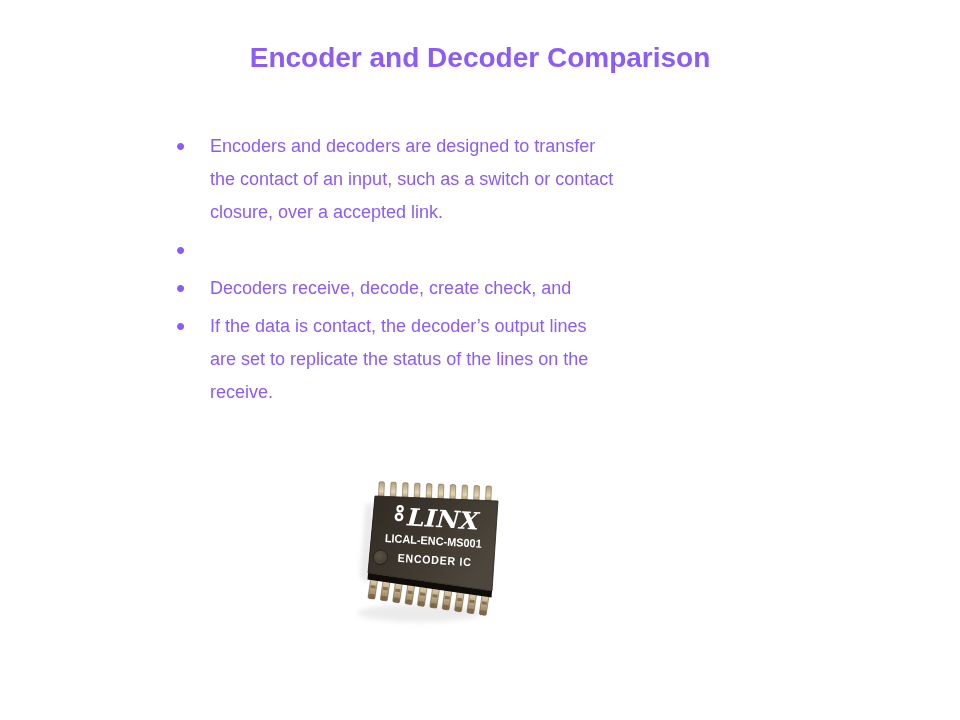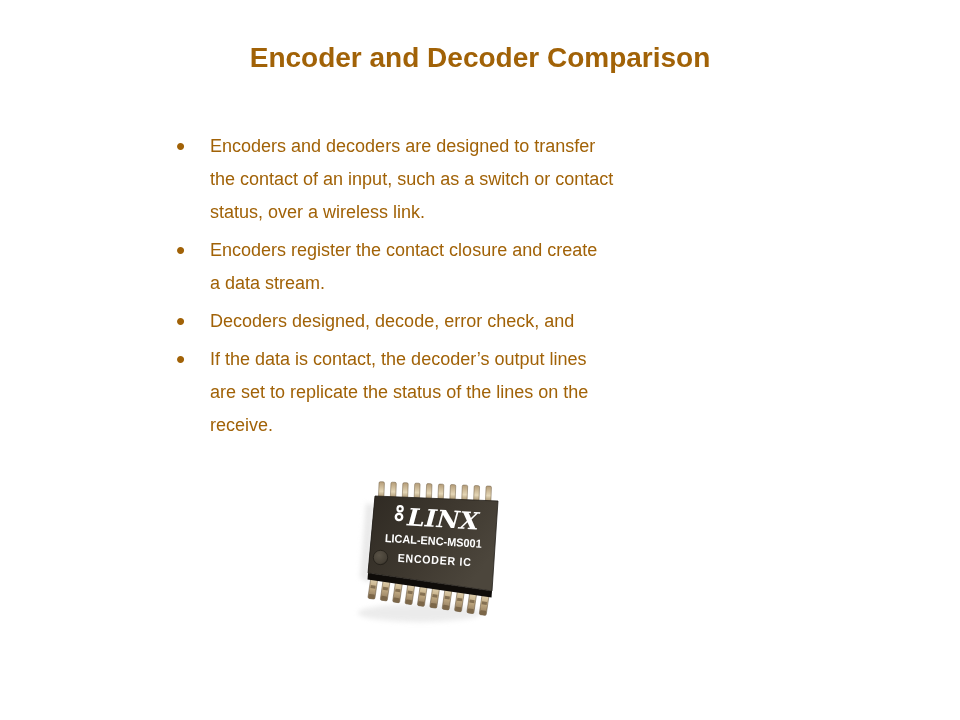--- a/index.html
+++ b/index.html
@@ -3,21 +3,21 @@
 <meta charset="utf-8">
 <style>
   html, body { margin: 0; padding: 0; background: #ffffff; }
   .slide {
     position: relative;
     width: 960px;
     height: 720px;
     background: #ffffff;
     overflow: hidden;
     font-family: "Liberation Sans", sans-serif;
-    color: #a16207;
+    color: #8b5cf6;
   }
   .title {
     position: absolute;
     top: 40px;
     left: 0;
     width: 960px;
     text-align: center;
     font-size: 28px;
     line-height: 36px;
     font-weight: bold;
@@ -62,36 +62,32 @@
 
   <div class="title">Encoder and Decoder Comparison</div>
 
   <div class="bullets">
 
     <div class="bullet-item">
       <span class="dot">•</span>
       <div class="lines">
         <div class="line">Encoders and decoders are designed to transfer</div>
         <div class="line">the contact of an input, such as a switch or contact</div>
-        <div class="line">status, over a wireless link.</div>
+        <div class="line">closure, over a accepted link.</div>
       </div>
     </div>
 
     <div class="bullet-item">
       <span class="dot">•</span>
-      <div class="lines">
-        <div class="line">Encoders register the contact closure and create</div>
-        <div class="line">a data stream.</div>
-      </div>
     </div>
 
     <div class="bullet-item">
       <span class="dot">•</span>
       <div class="lines">
-        <div class="line">Decoders designed, decode, error check, and</div>
+        <div class="line">Decoders receive, decode, create check, and</div>
       </div>
     </div>
 
     <div class="bullet-item">
       <span class="dot">•</span>
       <div class="lines">
         <div class="line">If the data is contact, the decoder’s output lines</div>
         <div class="line">are set to replicate the status of the lines on the</div>
         <div class="line">receive.</div>
       </div>

